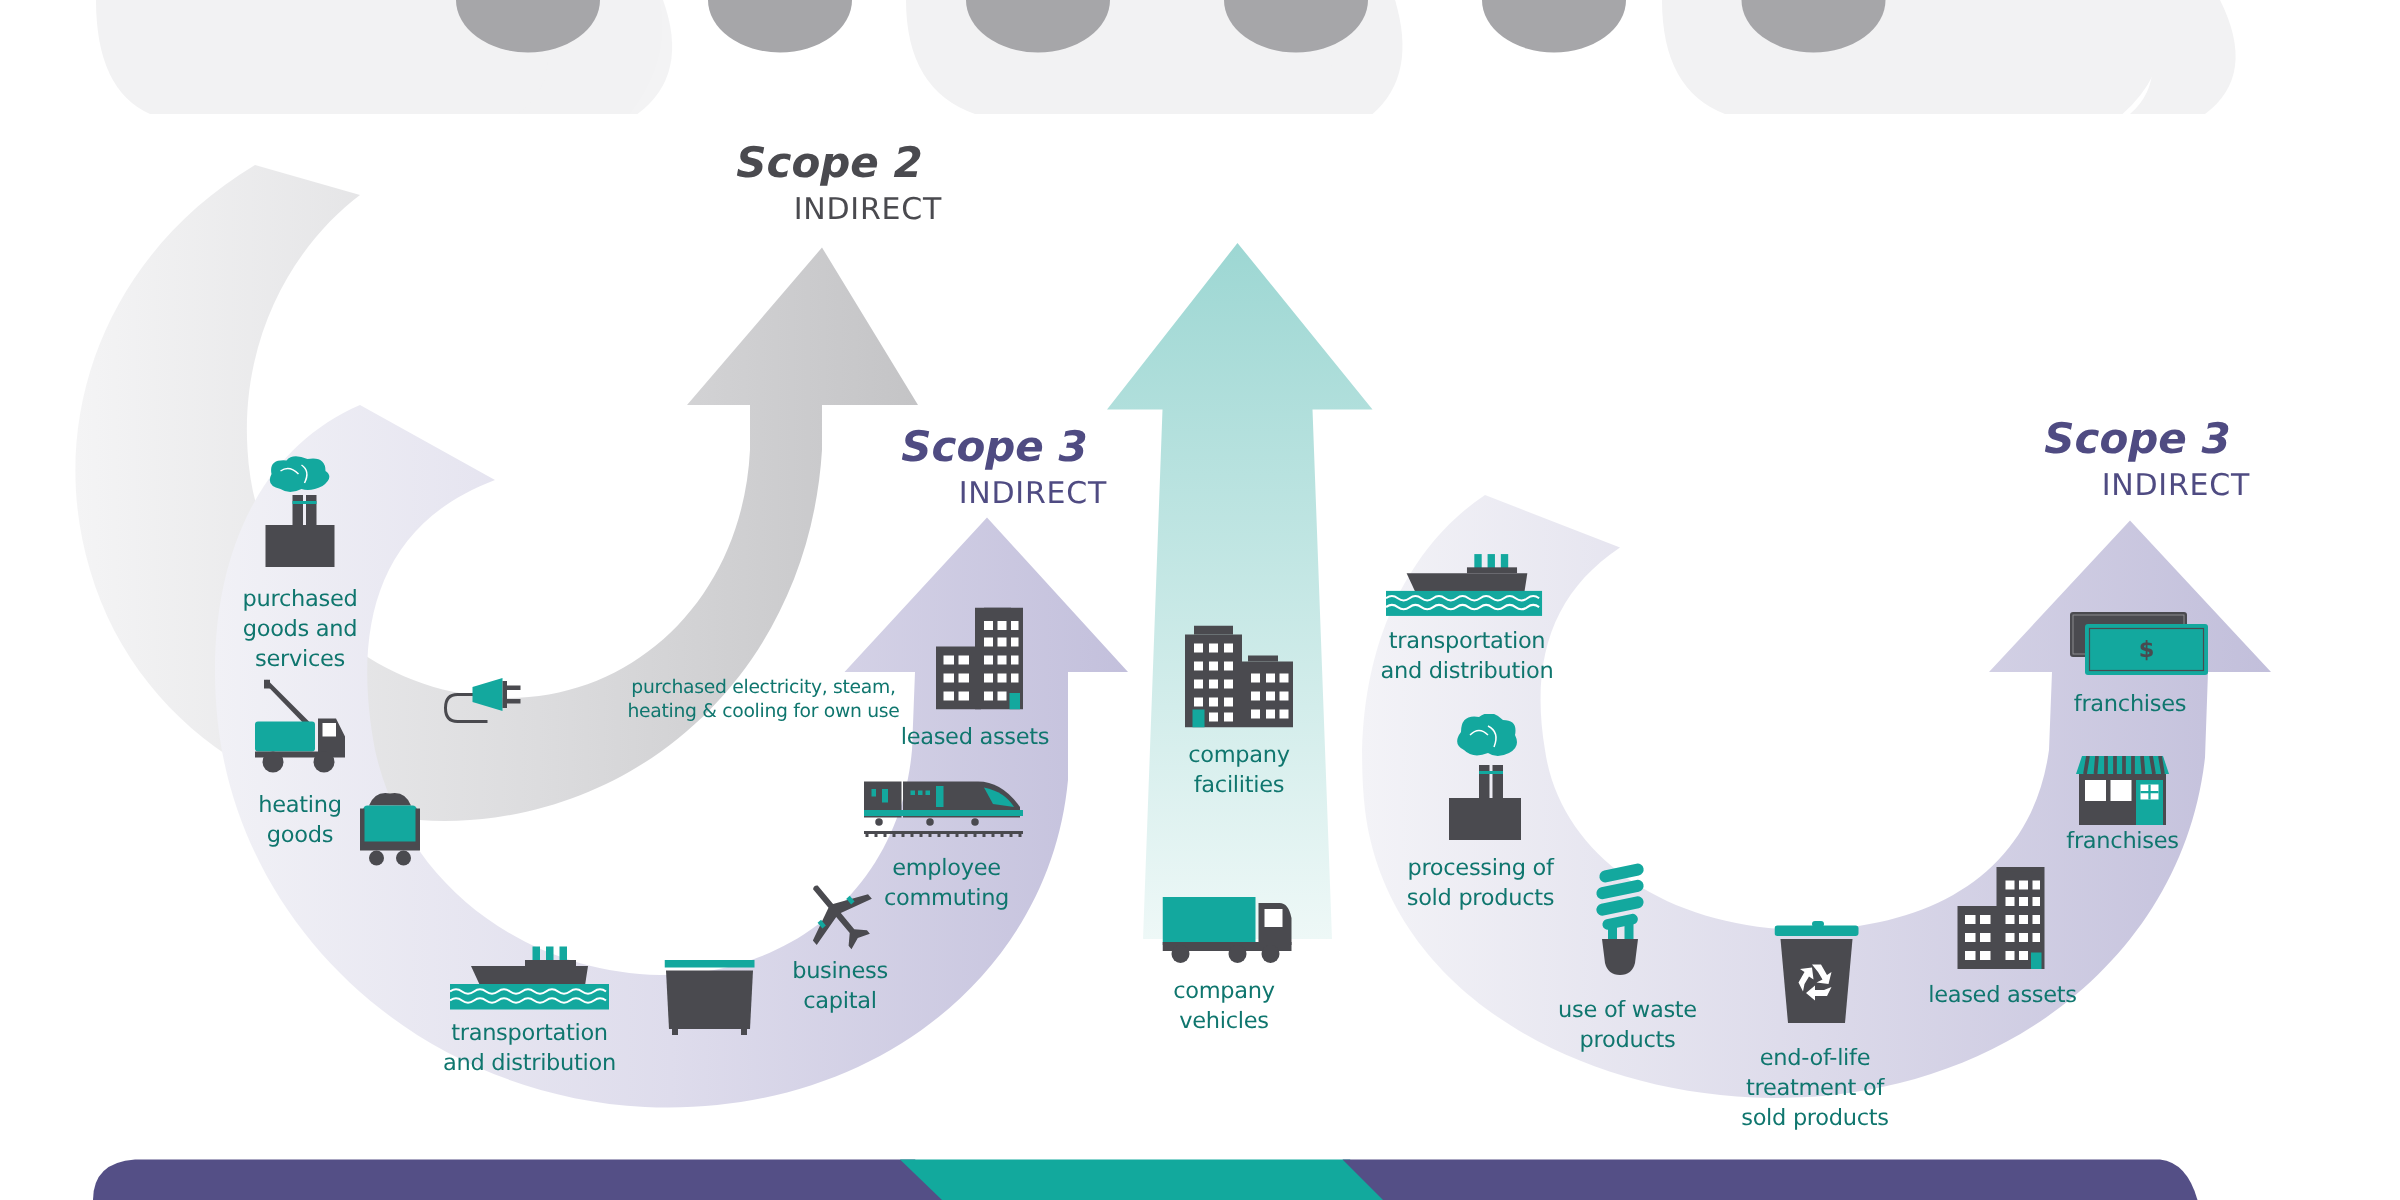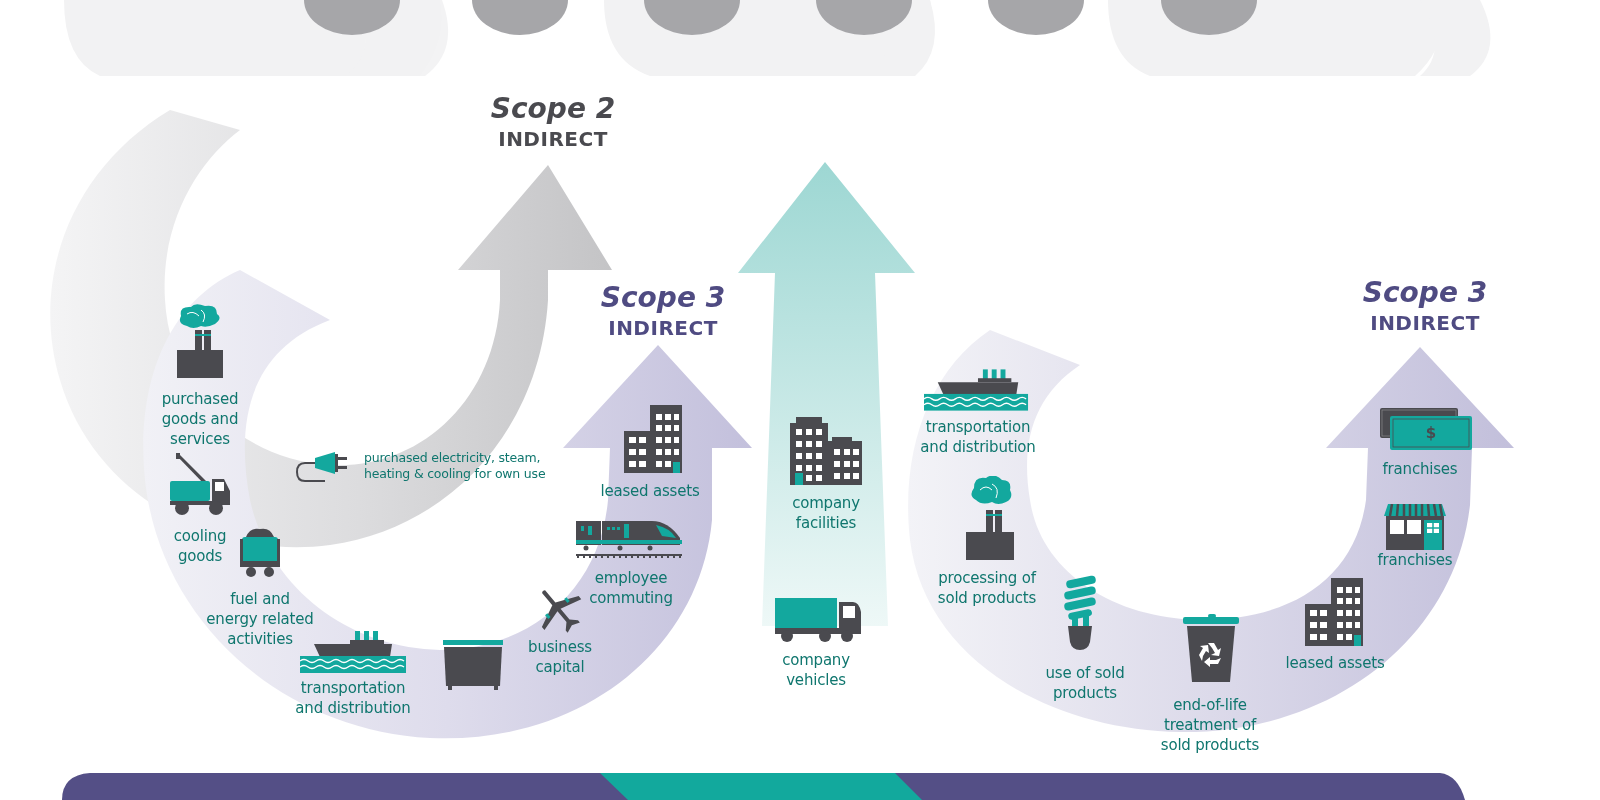--- a/index.html
+++ b/index.html
@@ -2,25 +2,25 @@
 <html><head>
 <meta charset="utf-8">
 <style>
   html, body { margin: 0; padding: 0; background: #ffffff; }
   body { width: 1600px; height: 800px; overflow: hidden; position: relative;
          font-family: "DejaVu Sans", "Liberation Sans", sans-serif; }
   #canvas { position: absolute; left: 0; top: 0; width: 1600px; height: 800px; }
   .abs { position: absolute; }
   .label { position: absolute; color: #0f766e; font-size: 15px; line-height: 20px;
            text-align: center; white-space: nowrap; letter-spacing: -0.2px; }
-  .label.small { font-size: 12.5px; line-height: 16px; text-align: left; }
+  .label.small { font-size: 12.5px; line-height: 16px; text-align: center; margin-left: 40px; }
   .scope-title { position: absolute; text-align: center; white-space: nowrap; }
   .scope-title .name { display: block; font-style: italic; font-weight: bold;
                        font-size: 28px; line-height: 34px; }
-  .scope-title .kind { display: block; font-weight: bold; font-size: 20px; line-height: 26px; letter-spacing: 0.5px; }
+  .scope-title .kind { display: block; font-weight: normal; font-size: 20px; line-height: 26px; letter-spacing: 0.5px; text-align: right; }
   .icon { position: absolute; }
 </style>
 </head>
 <body>
 
 <div id="canvas">
 
   <svg class="abs" width="1600" height="800" viewBox="0 0 1600 800" style="left:0;top:0">
     <defs>
       <linearGradient id="s2grad" x1="0" y1="0" x2="1" y2="0">
@@ -327,46 +327,43 @@
       <rect x="4" y="2" width="74" height="26" fill="none" stroke="#fff" stroke-width="0.6" opacity="0.4"></rect>
       <rect x="12" y="8" width="82" height="34" rx="2" fill="#13a89e"></rect>
       <rect x="15" y="11" width="76" height="28" fill="none" stroke="#4a4a4f" stroke-width="0.8"></rect>
     </svg>
     <span style="position:absolute;left:12px;top:8px;width:82px;height:34px;line-height:34px;text-align:center;color:#4a4a4f;font-weight:bold;font-size:15px">$</span>
   </div>
 
   <div class="label" style="left:150px;top:389px;width:100px">purchased
 goods and
 services</div>
-  <div class="label" style="left:150px;top:526px;width:100px">cooling
+  <div class="label" style="left:150px;top:526px;width:100px">heating
 goods</div>
-  <div class="label" style="left:195px;top:589px;width:130px">fuel and
-energy related
-activities</div>
   <div class="label" style="left:283px;top:678px;width:140px">transportation
 and distribution</div>
   <div class="label" style="left:510px;top:637px;width:100px">business
 capital</div>
   <div class="label" style="left:578px;top:568px;width:106px">employee
 commuting</div>
   <div class="label" style="left:590px;top:481px;width:120px">leased assets</div>
 
   <div class="label small" style="left:364px;top:450px;width:210px">purchased electricity, steam,
 heating &amp; cooling for own use</div>
 
   <div class="label" style="left:776px;top:493px;width:100px">company
 facilities</div>
   <div class="label" style="left:766px;top:650px;width:100px">company
 vehicles</div>
 
   <div class="label" style="left:908px;top:417px;width:140px">transportation
 and distribution</div>
   <div class="label" style="left:922px;top:568px;width:130px">processing of
 sold products</div>
-  <div class="label" style="left:1030px;top:663px;width:110px">use of sold
+  <div class="label" style="left:1030px;top:663px;width:110px">use of waste
 products</div>
   <div class="label" style="left:1150px;top:695px;width:120px">end-of-life
 treatment of
 sold products</div>
   <div class="label" style="left:1275px;top:653px;width:120px">leased assets</div>
   <div class="label" style="left:1365px;top:550px;width:100px">franchises</div>
   <div class="label" style="left:1365px;top:459px;width:110px">franchises</div>
 </div>
 
 <style>

